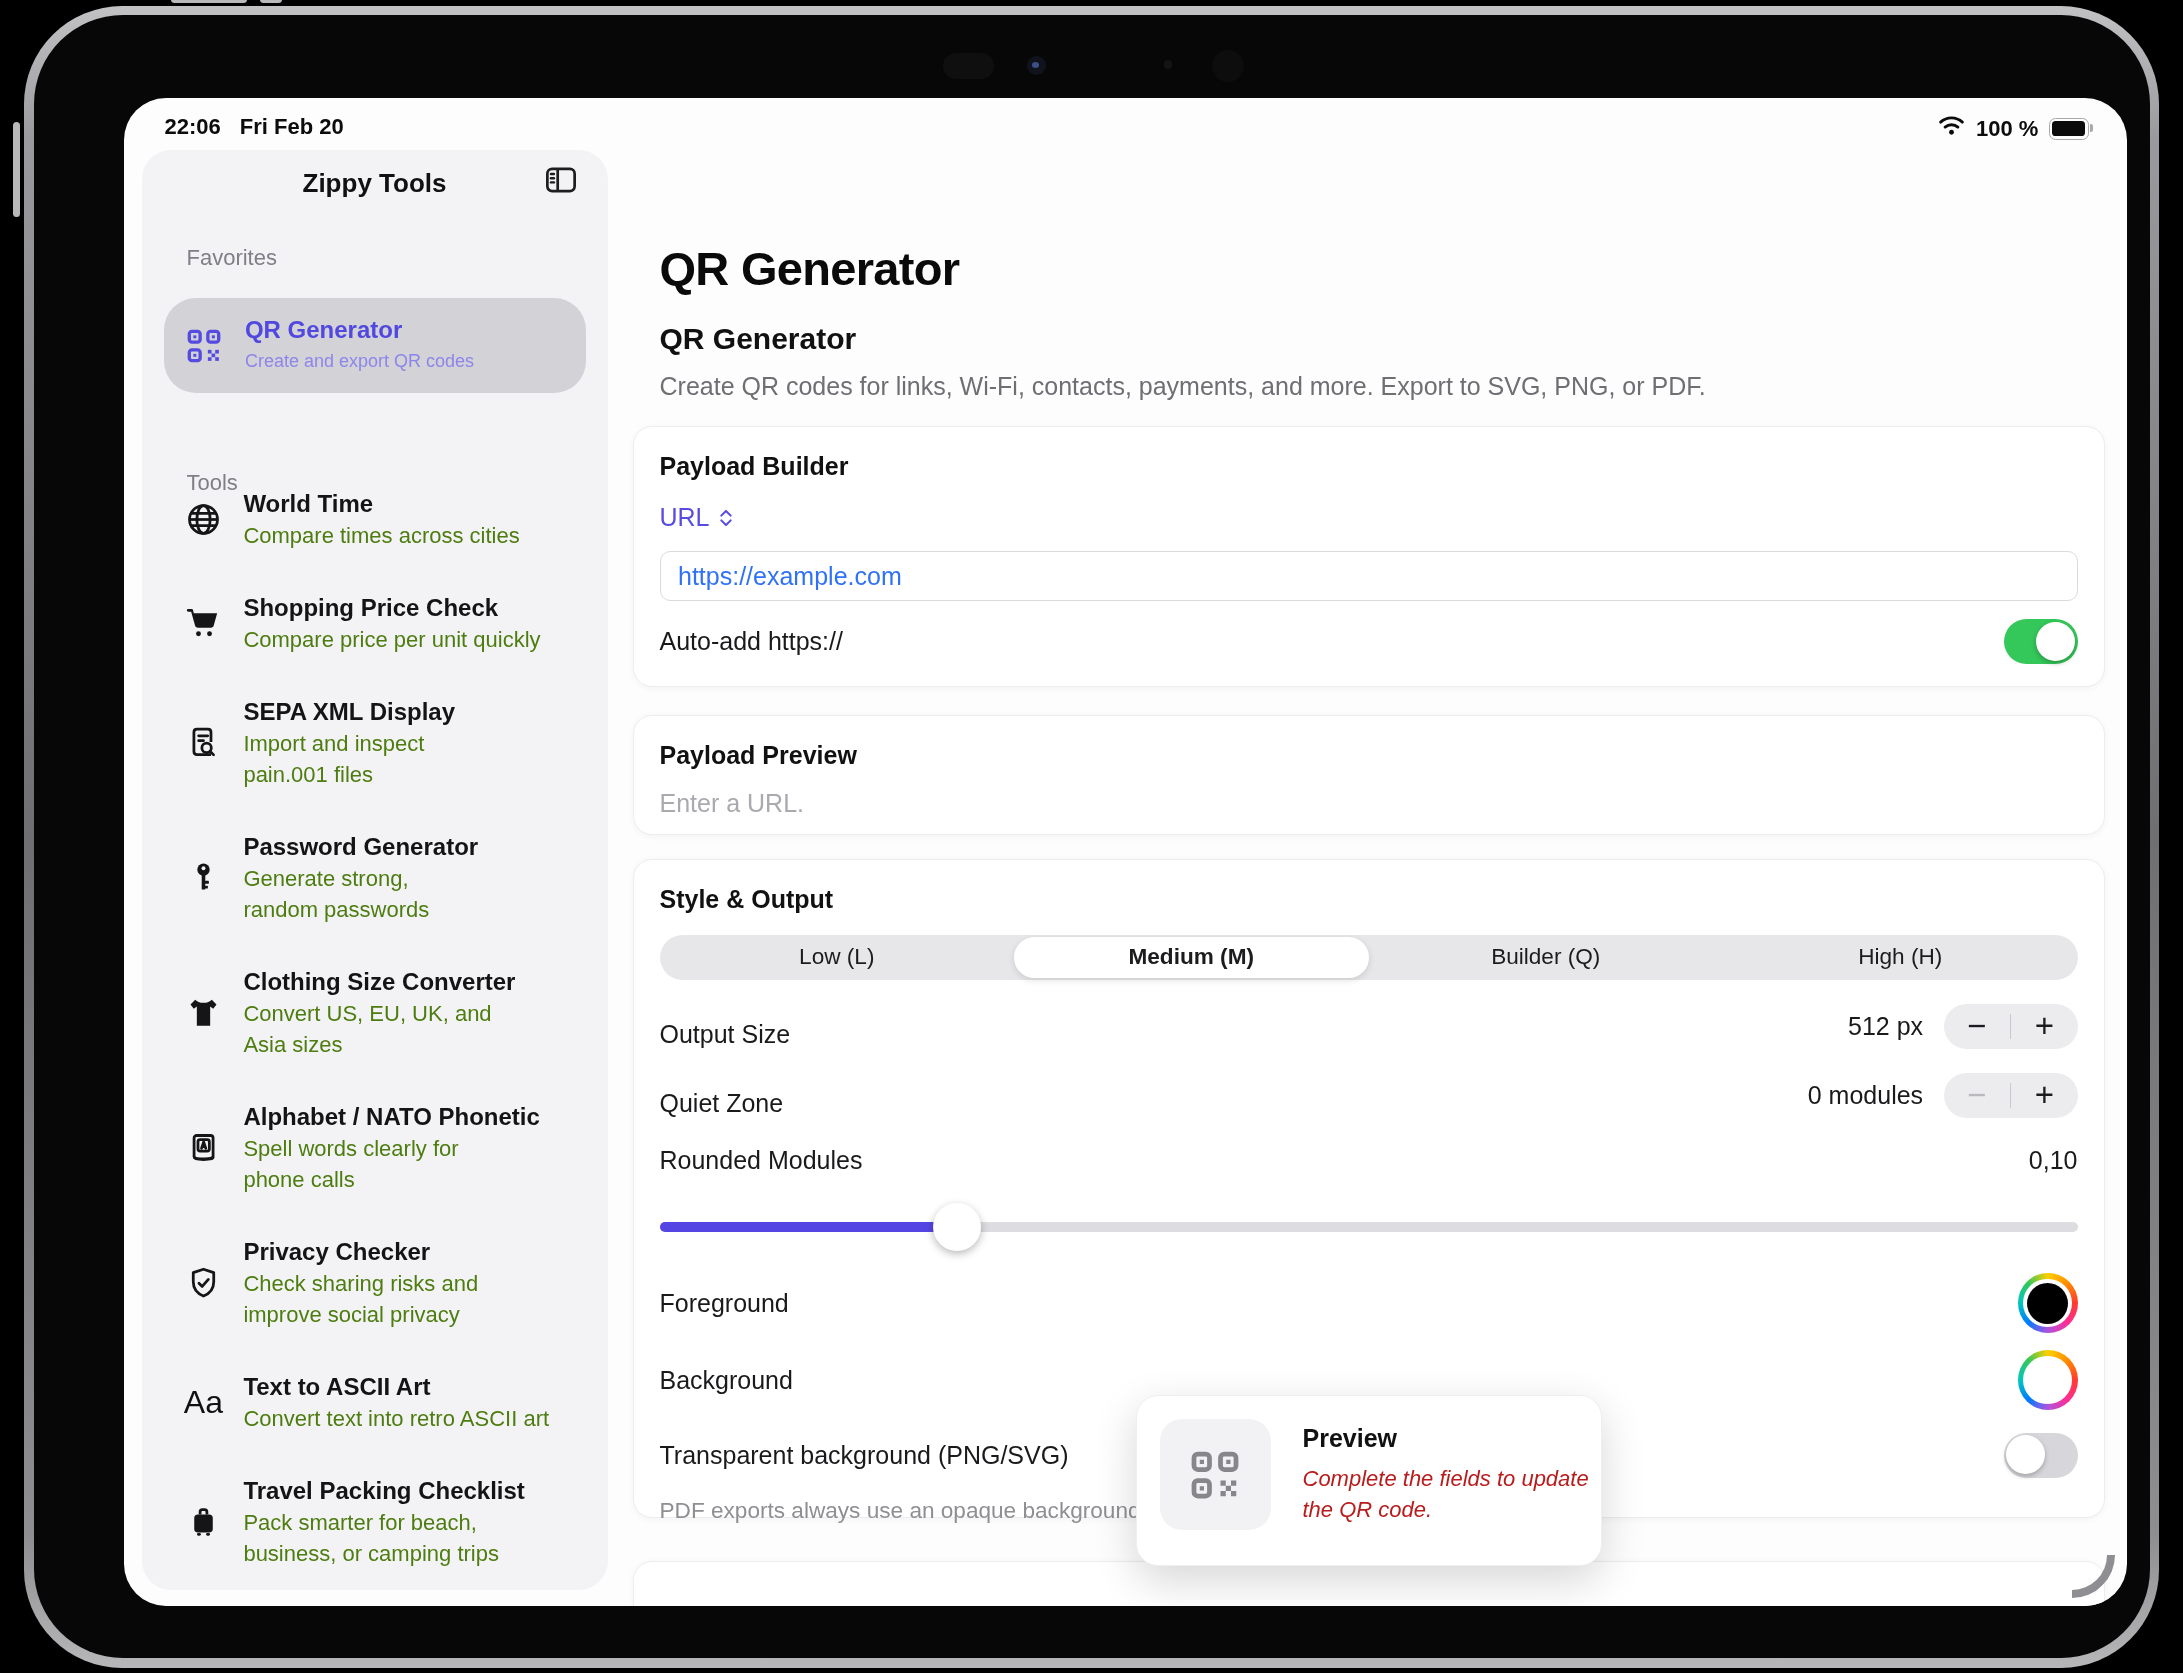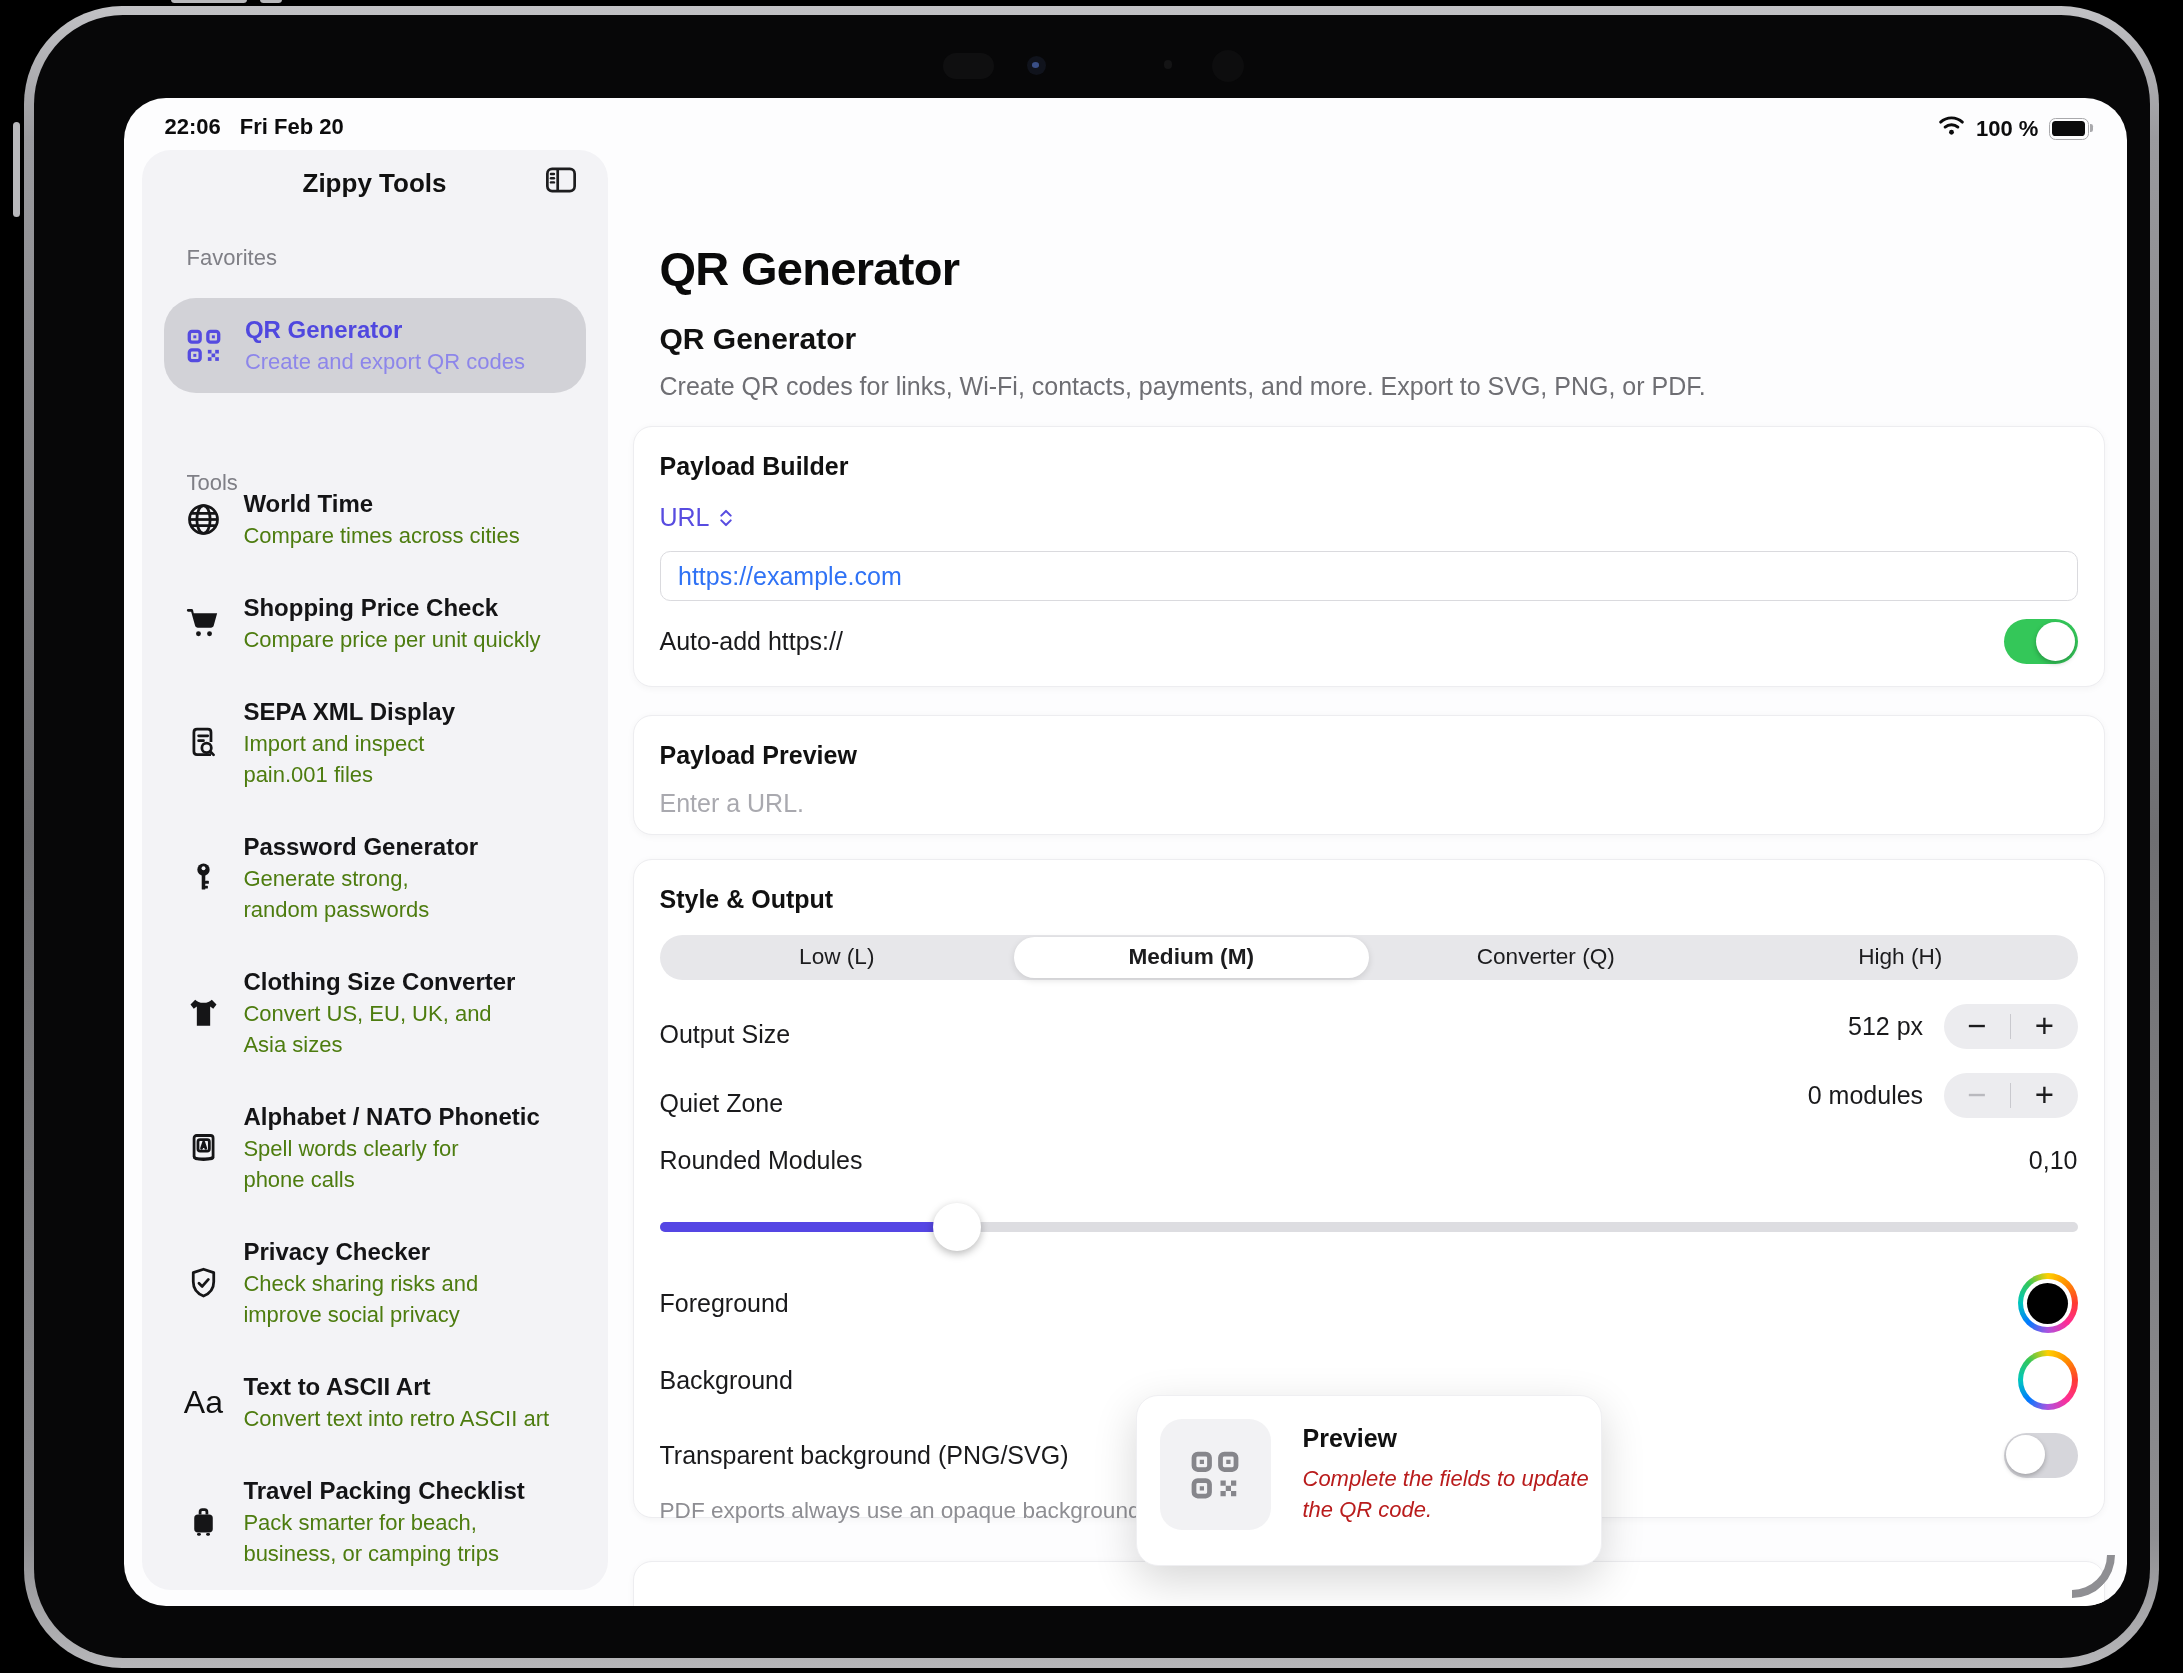--- a/index.html
+++ b/index.html
@@ -26,21 +26,21 @@
   .battery .level{position:absolute;inset:2.2px;border-radius:3.6px;background:#0b0b0c;}
   .battery .nub{position:absolute;right:-5.8px;top:5.1px;width:3.6px;height:8px;border-radius:0 2.2px 2.2px 0;background:#a9a9ac;}
   
   .sidebar{position:absolute;left:18px;top:52px;width:466px;height:1440px;background:#F3F3F6;border-radius:29px;}
   .sb-title{position:absolute;left:0;right:0;top:17.5px;text-align:center;font-size:26px;font-weight:700;color:#111;}
   .sb-toggle{position:absolute;right:29px;top:11.6px;width:36px;height:36px;display:flex;align-items:center;justify-content:center;}
   .sb-header-label{position:absolute;left:45px;font-size:22px;color:#7f7f86;}
   .fav-row{position:absolute;left:22px;top:148px;width:422px;height:95px;border-radius:32px;background:#D2D2D7;display:flex;align-items:center;}
   .fav-icon{width:42px;height:42px;margin:0 20.4px 0 19px;flex:none;}
   .fav-title{font-size:24px;font-weight:700;color:#5048DF;line-height:32px;}
-  .fav-sub{font-size:22px;color:#8D86EA;line-height:31px;}
+  .fav-sub{font-size:18px;color:#8D86EA;line-height:31px;}
   .tool-list{position:absolute;left:22px;top:338px;width:422px;display:flex;flex-direction:column;gap:41px;}
   .tool-item{display:flex;align-items:center;}
   .tool-icon{width:42px;height:42px;margin:0 20.4px 0 17.5px;flex:none;display:flex;align-items:center;justify-content:flex-end;color:#151517;}
   .tool-title{font-size:24px;font-weight:700;color:#141416;line-height:32px;}
   .tool-sub{font-size:22px;color:#4d7c0f;line-height:31px;white-space:pre-line;}
   .aa-glyph{font-size:32px;font-weight:500;color:#111;}
   
   .main-nav-title{position:absolute;left:536px;top:143px;font-size:47px;font-weight:700;color:#0a0a0a;letter-spacing:-0.7px;}
   .main-section-title{position:absolute;left:536px;top:224px;font-size:30px;font-weight:700;color:#111;}
   .main-desc{position:absolute;left:536px;top:272px;font-size:25px;color:#6E6E73;line-height:33px;}
@@ -332,21 +332,21 @@
         <div class="card" style="top:617px;height:120px;">
           <div class="card-title">Payload Preview</div>
           <div class="placeholder">Enter a URL.</div>
         </div>
 
         <div class="card" style="top:761px;height:659px;">
           <div class="card-title">Style &amp; Output</div>
           <div class="segmented">
             <span class="seg">Low (L)</span>
             <span class="seg selected">Medium (M)</span>
-            <span class="seg">Converter (Q)</span>
+            <span class="seg">Builder (Q)</span>
             <span class="seg">High (H)</span>
           </div>
 
           <div class="row-between ctl-row">
             <span class="plain-label">Output Size</span>
             <span class="value-group">
               <span class="value-text">512 px</span>
               <span class="stepper">
                 <span class="half">−</span>
                 <span class="divider"></span>

